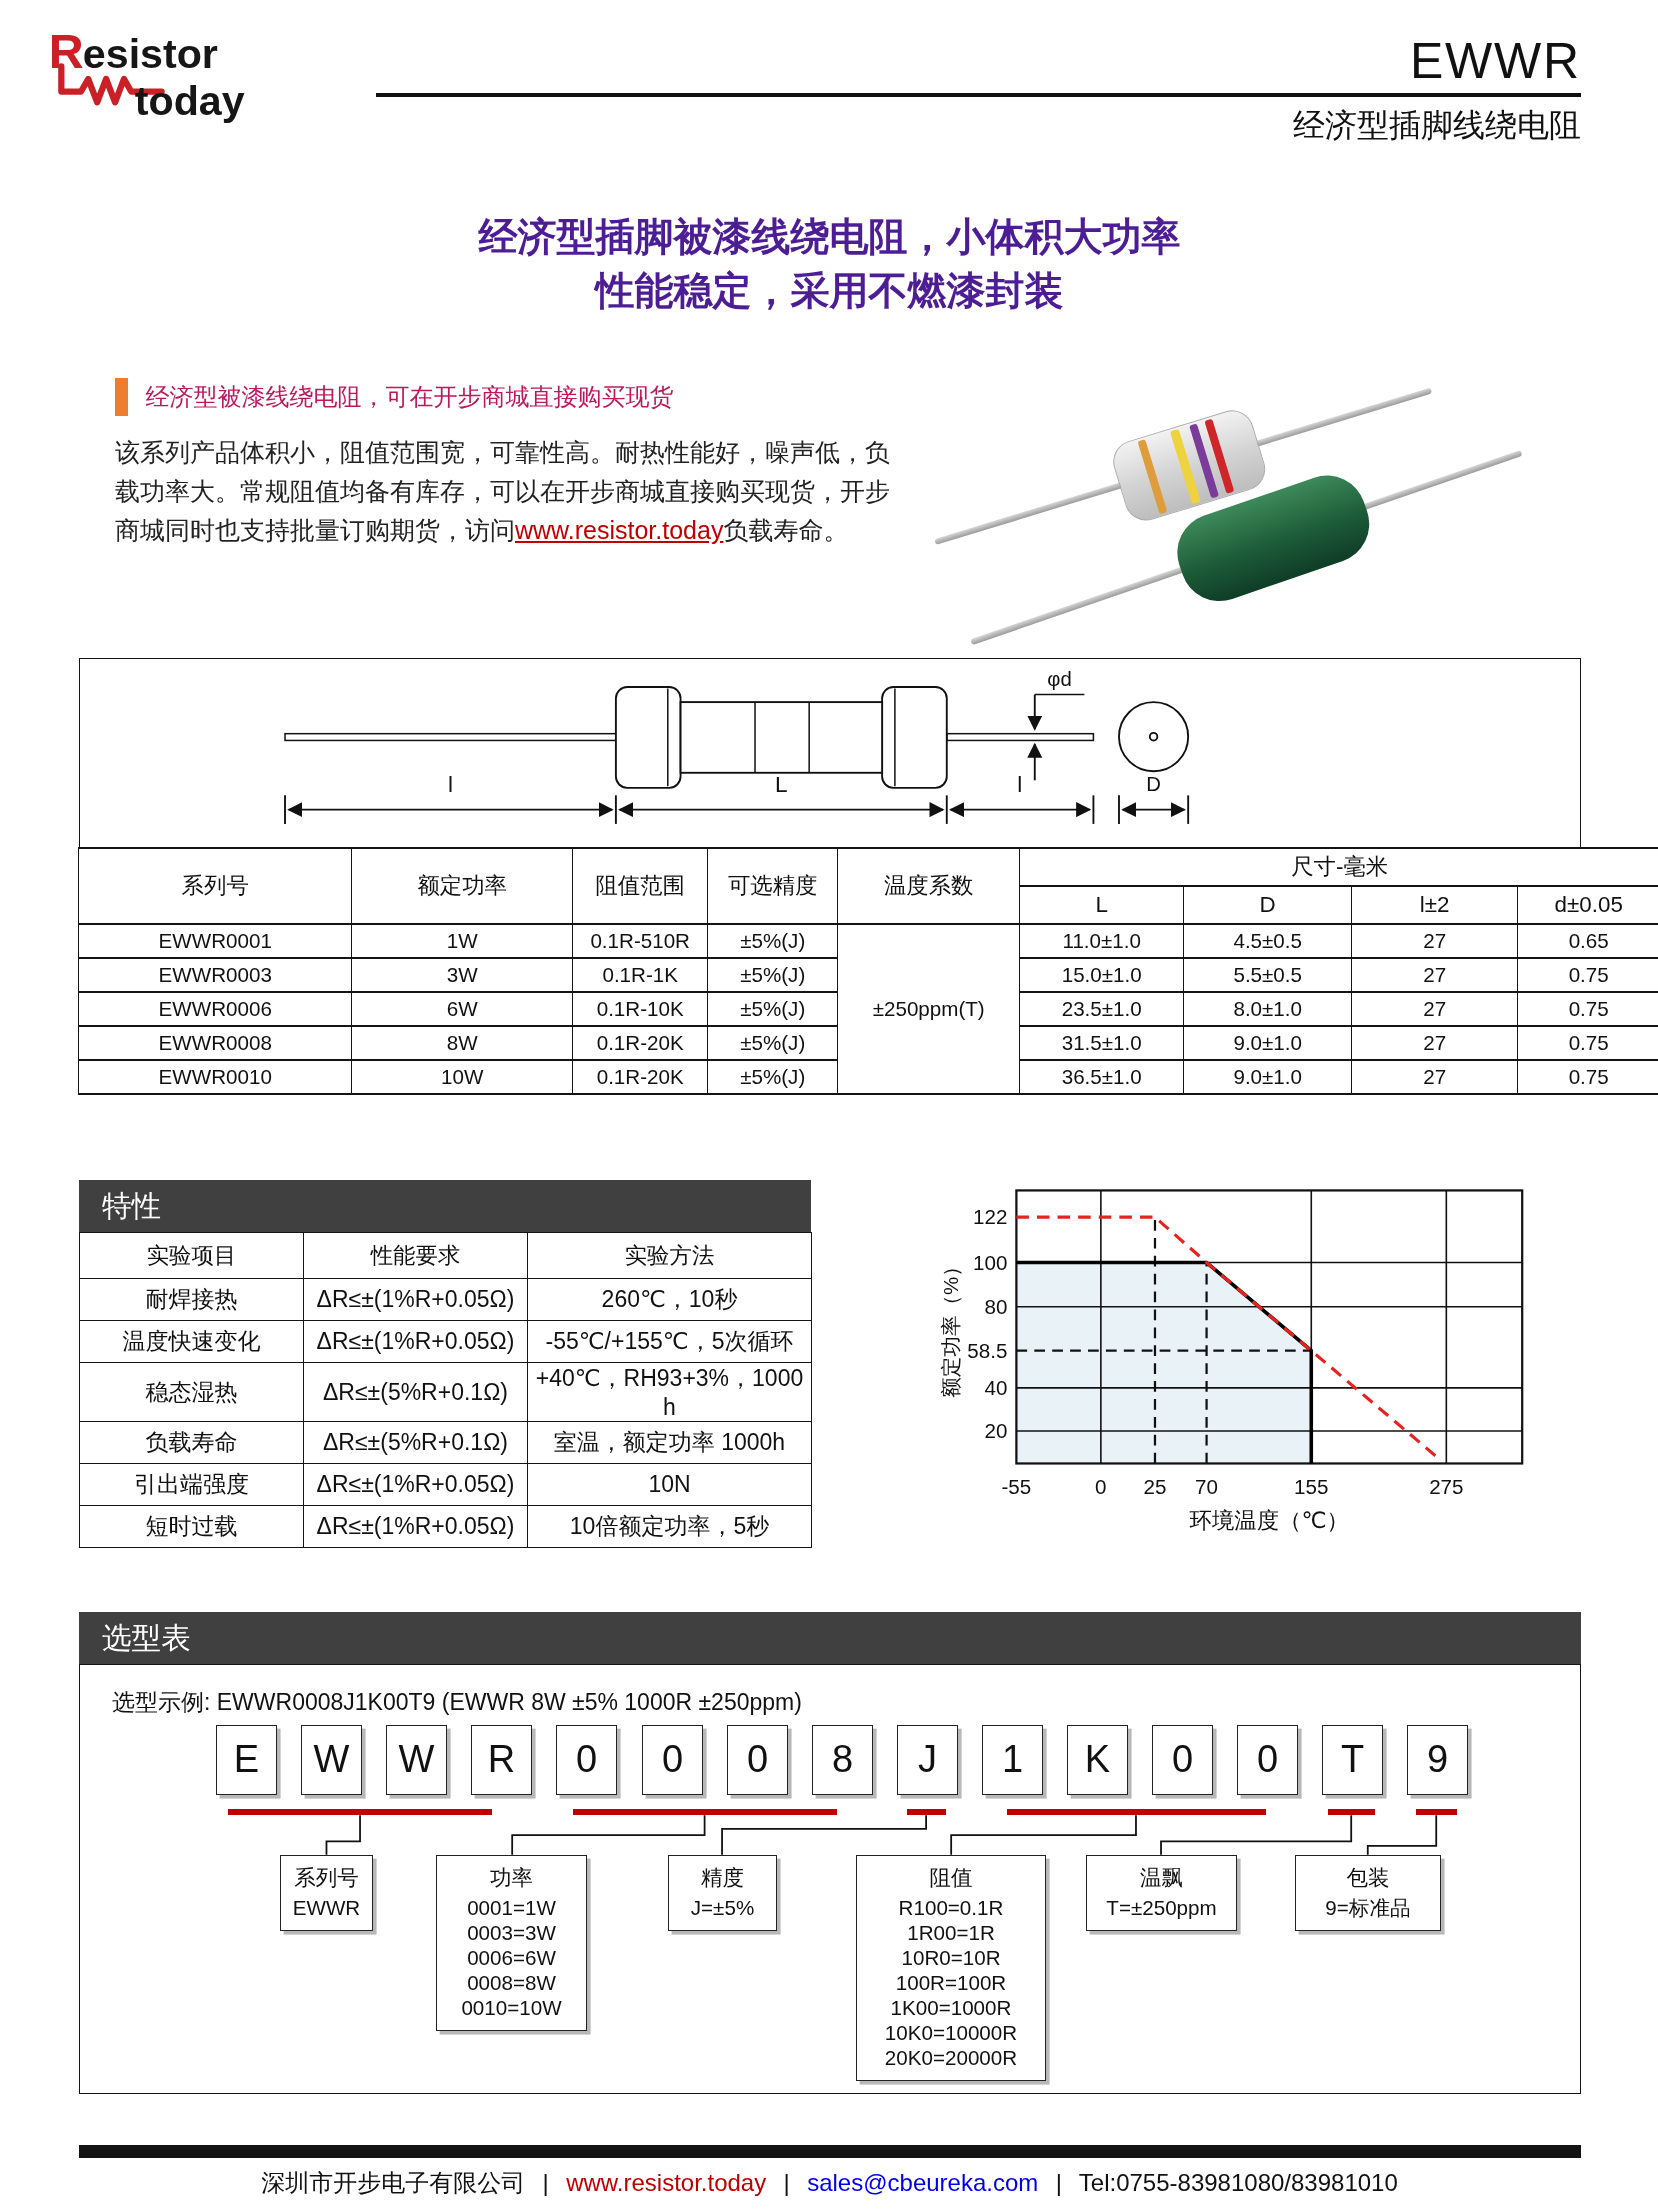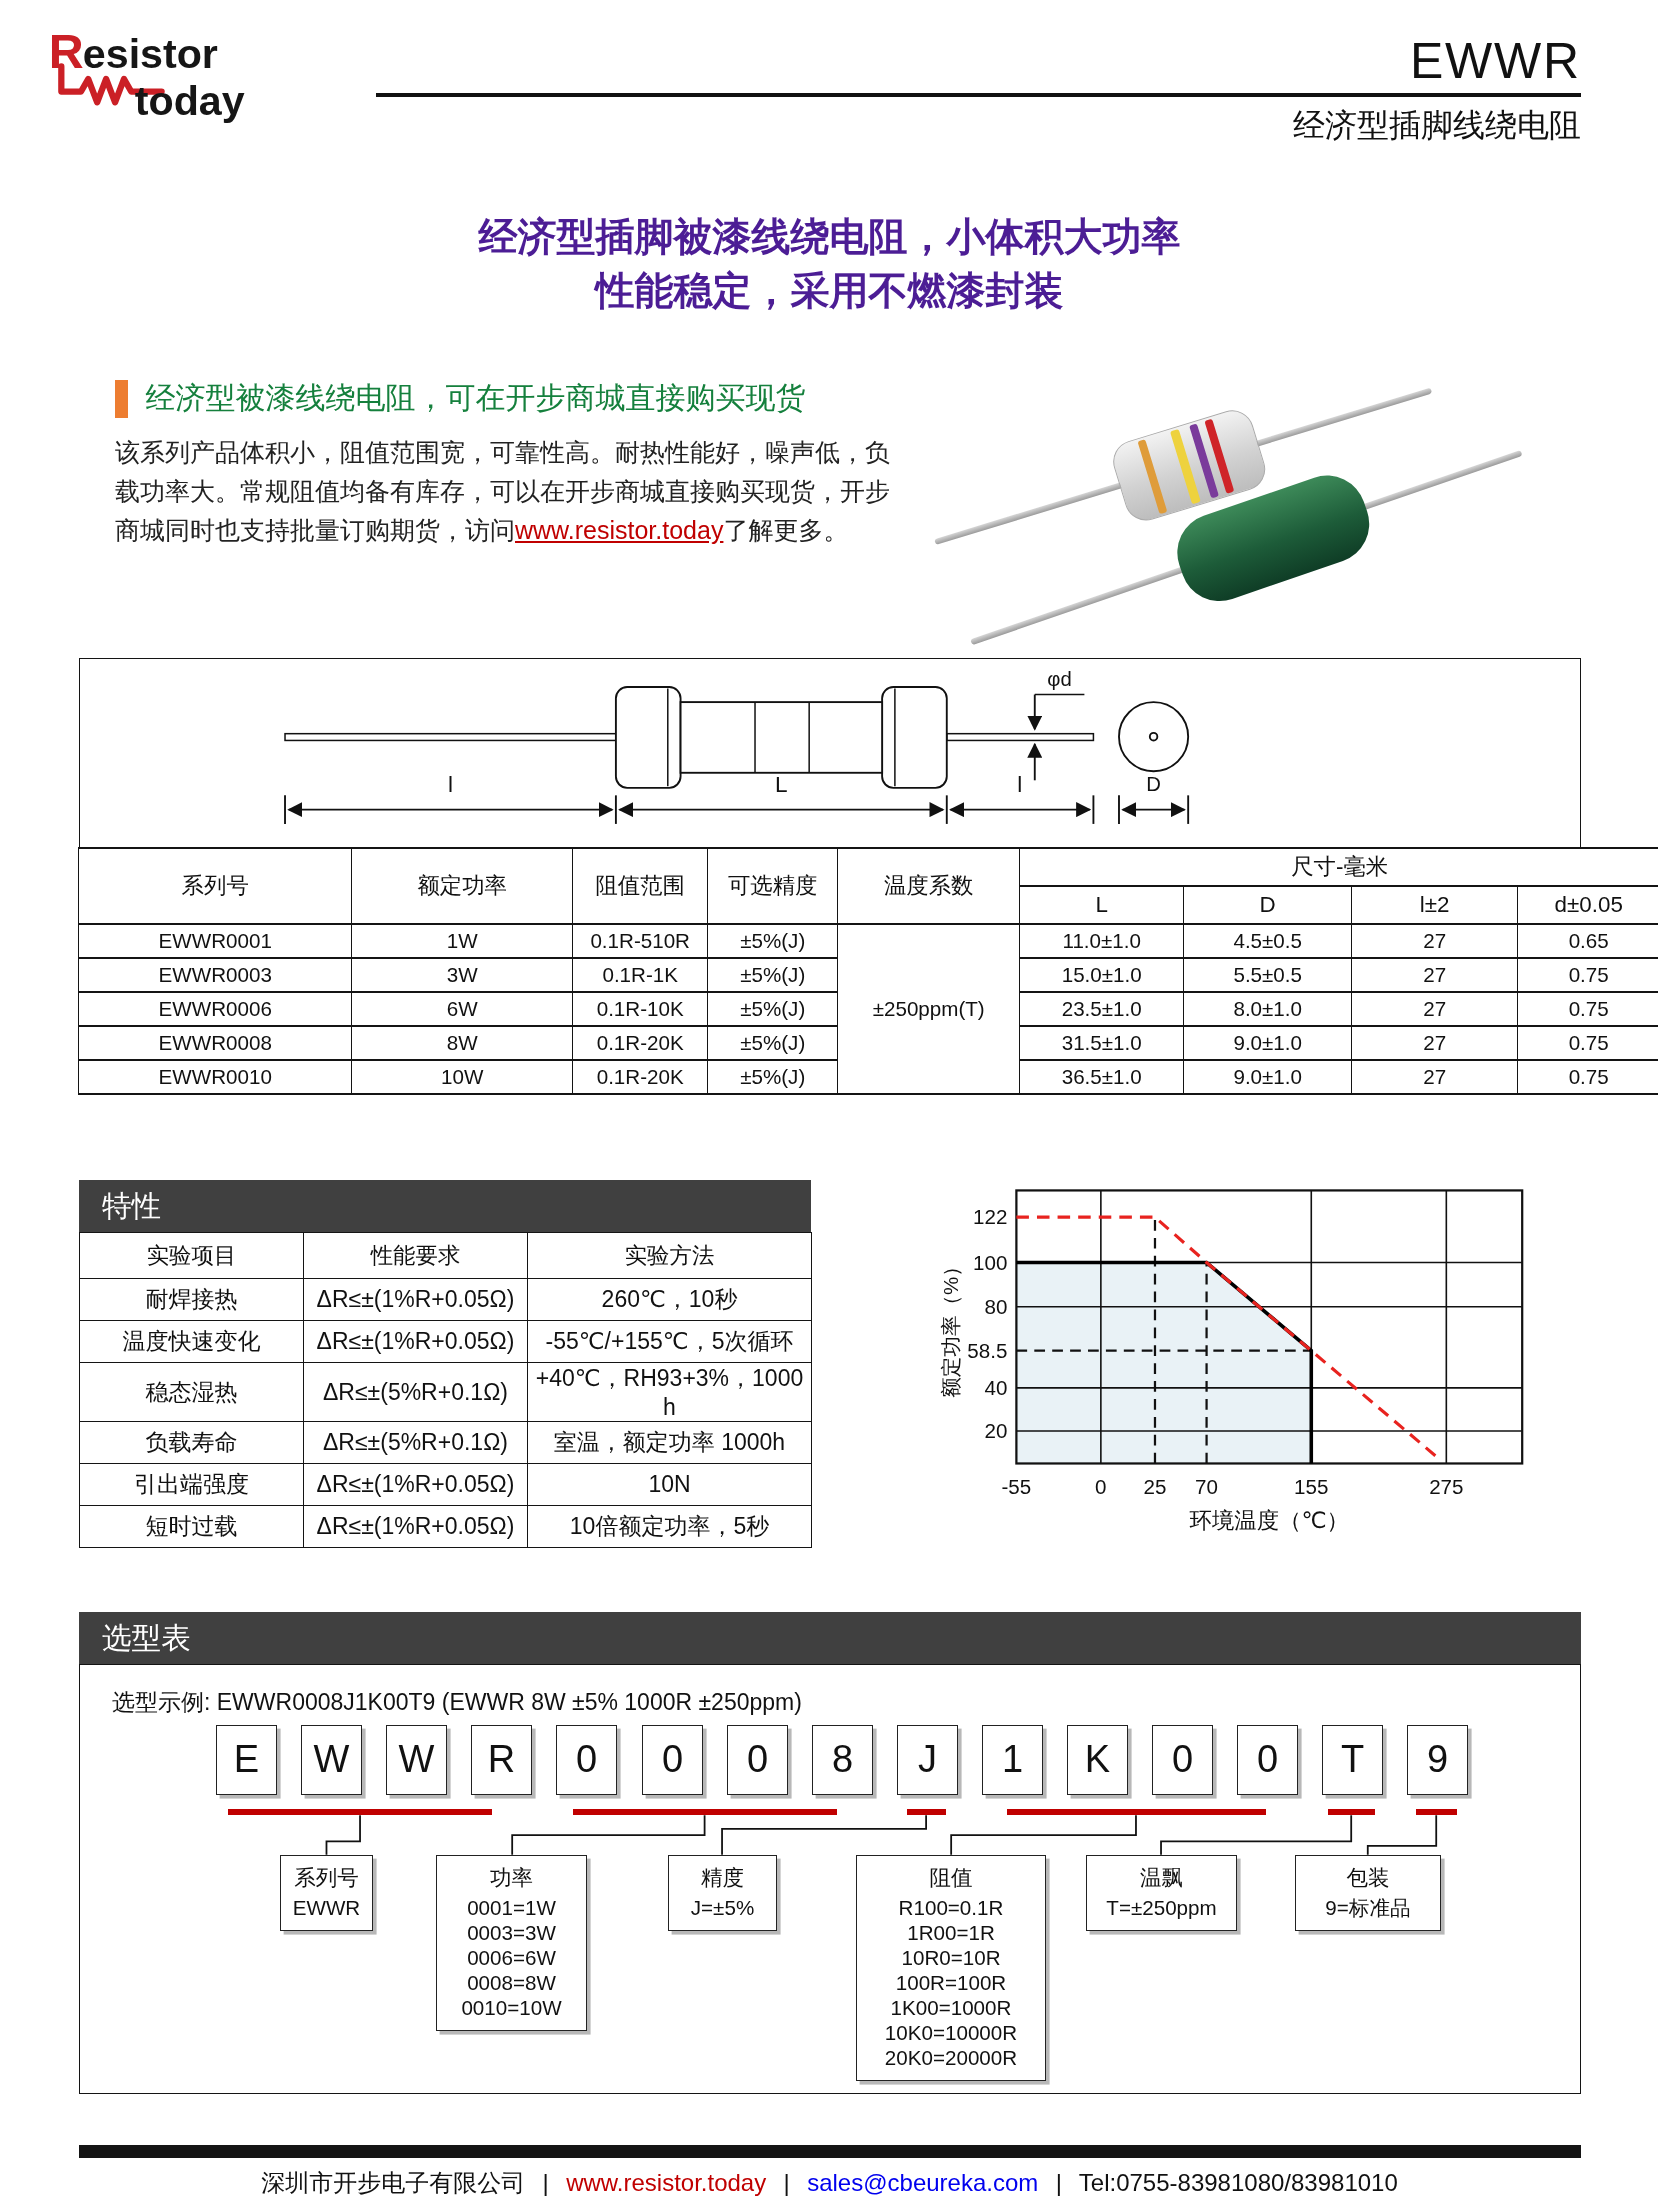--- a/index.html
+++ b/index.html
@@ -12,21 +12,21 @@
   .logo { position:absolute; left:47px; top:25px; }
   .ewwr-code { position:absolute; top:32px; right:78px; font-size:50px; letter-spacing:1.8px; color:#111; }
   .header-rule { position:absolute; left:376px; top:93px; width:1205px; height:3.6px; background:#111; }
   .header-subtitle { position:absolute; top:104px; right:78px; font-size:32px; color:#111; }
   
   .main-title { position:absolute; left:0; top:210px; width:100%; text-align:center;
     font-size:39px; font-weight:bold; color:#4c1d95; line-height:54px; }
   
   .intro-head { position:absolute; left:115px; top:378px; display:flex; align-items:center; }
   .orange-bar { width:12.5px; height:38px; background:#ED7D31; margin-right:18px; }
-  .intro-head-text { font-size:30px; color:#15803d; }
+  .intro-head-text { font-size:24px; color:#be185d; }
   .intro-para { position:absolute; left:115px; top:433px; width:793px;
     font-size:25px; line-height:39px; color:#222; }
   .intro-para a { color:#c00000; text-decoration:underline; }
   
   .photo { position:absolute; left:896px; top:356px; width:734px; height:251px; }
   .res { position:absolute; }
   .res .lead { position:absolute; height:6.3px; border-radius:3.6px;
     background:linear-gradient(#d6d6d6,#9a9a9a); }
   .res-a { left:16px; top:72px; width:519px; transform:rotate(-17deg); }
   .res-a .lead { left:0; top:37px; width:519px; }
@@ -101,21 +101,21 @@
   <div class="main-title">
     <div>经济型插脚被漆线绕电阻，小体积大功率</div>
     <div>性能稳定，采用不燃漆封装</div>
   </div>
 
   <div class="intro-head">
     <div class="orange-bar"></div>
     <div class="intro-head-text">经济型被漆线绕电阻，可在开步商城直接购买现货</div>
   </div>
   <div class="intro-para">
-    <span>该系列产品体积小，阻值范围宽，可靠性高。耐热性能好，噪声低，负载功率大。常规阻值均备有库存，可以在开步商城直接购买现货，开步商城同时也支持批量订购期货，访问</span><a href="#">www.resistor.today</a><span>了解更多。</span>
+    <span>该系列产品体积小，阻值范围宽，可靠性高。耐热性能好，噪声低，负载功率大。常规阻值均备有库存，可以在开步商城直接购买现货，开步商城同时也支持批量订购期货，访问</span><a href="#">www.resistor.today</a><span>负载寿命。</span>
   </div>
 
   <div class="photo">
     <div class="res res-a">
       <div class="lead"></div>
       <div class="body">
         <div class="band b1"></div>
         <div class="band b2"></div>
         <div class="band b3"></div>
         <div class="band b4"></div>

